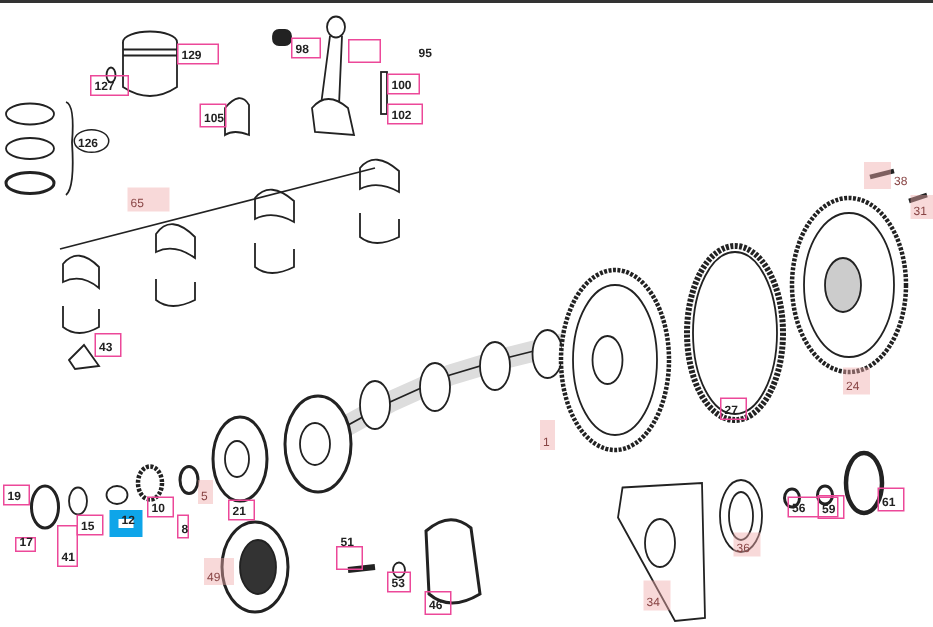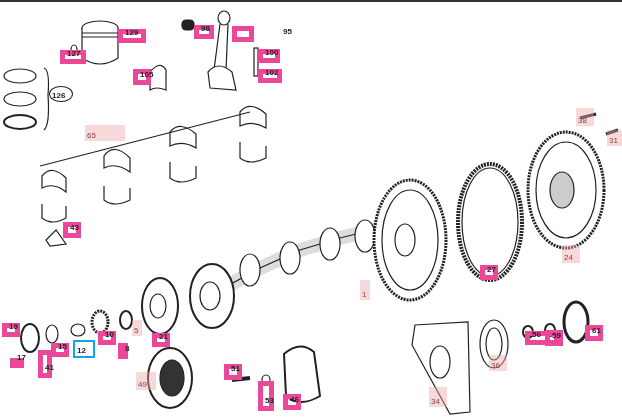--- a/index.html
+++ b/index.html
@@ -1,23 +1,23 @@
 <!DOCTYPE html>
 <html><head>
 <meta charset="utf-8">
 <style>
   html,body{margin:0;padding:0;background:#fff;}
   body{width:622px;height:418px;overflow:hidden;position:relative;font-family:"Liberation Sans",sans-serif;}
   .topline{position:absolute;left:0;top:0;width:622px;height:2px;background:#333;}
   svg.diagram{position:absolute;left:0;top:0;}
-  .lbl{position:absolute;box-sizing:border-box;border:5px solid #ec4899;background:transparent;cursor:pointer;}
+  .lbl{position:absolute;box-sizing:border-box;border:1px solid #ec4899;background:transparent;cursor:pointer;}
   .lbl span{position:absolute;font-size:8px;color:#222;font-weight:bold;line-height:8px;}
   .lbl.pink{background:rgba(240,170,170,0.45);border:none;}
   .lbl.pink span{color:#844;font-weight:normal;}
-  .lbl.sel{border:2px solid #0ea5e9;}
+  .lbl.sel{border:6px solid #0ea5e9;}
   .lbl.circ{border-radius:50%;border:1.5px solid #222;}
 </style>
 </head>
 <body>
 
 <div class="topline"></div>
 
 <svg class="diagram" width="622" height="418" viewBox="0 0 622 418" fill="none" stroke="#222" stroke-width="1.2">
 
   <g>
@@ -125,25 +125,25 @@
     </div>
     <div class="lbl" style="left: 258px; top: 69px; width: 24px; height: 14px;">
       <span style="left: 2px; bottom: 1px; margin-top: 35px;">102</span>
     </div>
     <div class="lbl" style="left: 133px; top: 69px; width: 18px; height: 16px;">
       <span style="left: 2px; bottom: 1px;">105</span>
     </div>
     <div class="lbl circ" style="left: 49px; top: 86px; width: 24px; height: 16px;">
       <span style="left: 2px; bottom: 1px;">126</span>
     </div>
-    <div class="lbl pink" style="left: 85px; top: 125px; width: 40px; height: 16px;">
+    <div class="lbl pink" style="left: 85px; top: 125px; width: 28px; height: 16px;">
       <span style="left: 2px; bottom: 1px;">65</span>
     </div>
     <div class="lbl pink" style="left: 576px; top: 108px; width: 18px; height: 18px;">
-      <span style="left: 2px; bottom: 1px;">38</span>
+      <span style="left: 20px; bottom: 1px;">38</span>
     </div>
     <div class="lbl pink" style="left: 607px; top: 130px; width: 15px; height: 16px;">
       <span style="left: 2px; bottom: 1px;">31</span>
     </div>
     <div class="lbl" style="left: 63px; top: 222px; width: 18px; height: 16px;">
       <span style="left: 2px; bottom: 1px;">43</span>
     </div>
     <div class="lbl pink" style="left: 562px; top: 245px; width: 18px; height: 18px;">
       <span style="left: 2px; bottom: 1px;">24</span>
     </div>
@@ -177,23 +177,23 @@
     <div class="lbl" style="left: 118px; top: 343px; width: 8px; height: 16px;">
       <span style="left: 2px; bottom: 1px;">8</span>
     </div>
     <div class="lbl" style="left: 152px; top: 333px; width: 18px; height: 14px;">
       <span style="left: 2px; bottom: 1px;">21</span>
     </div>
     <div class="lbl pink" style="left: 136px; top: 372px; width: 20px; height: 18px;">
       <span style="left: 2px; bottom: 1px;">49</span>
     </div>
     <div class="lbl" style="left: 224px; top: 364px; width: 18px; height: 16px;">
-      <span style="left: 2px; bottom: 2px;">51</span>
-    </div>
-    <div class="lbl" style="left: 258px; top: 381px; width: 16px; height: 30px;">
+      <span style="left: 2px; bottom: 13px;">51</span>
+    </div>
+    <div class="lbl" style="left: 258px; top: 381px; width: 16px; height: 14px;">
       <span style="left: 2px; bottom: 1px;">53</span>
     </div>
     <div class="lbl" style="left: 283px; top: 394px; width: 18px; height: 16px;">
       <span style="left: 2px; bottom: 1px;">46</span>
     </div>
     <div class="lbl pink" style="left: 429px; top: 387px; width: 18px; height: 20px;">
       <span style="left: 2px; bottom: 1px;">34</span>
     </div>
     <div class="lbl pink" style="left: 489px; top: 355px; width: 18px; height: 16px;">
       <span style="left: 2px; bottom: 1px;">36</span>

